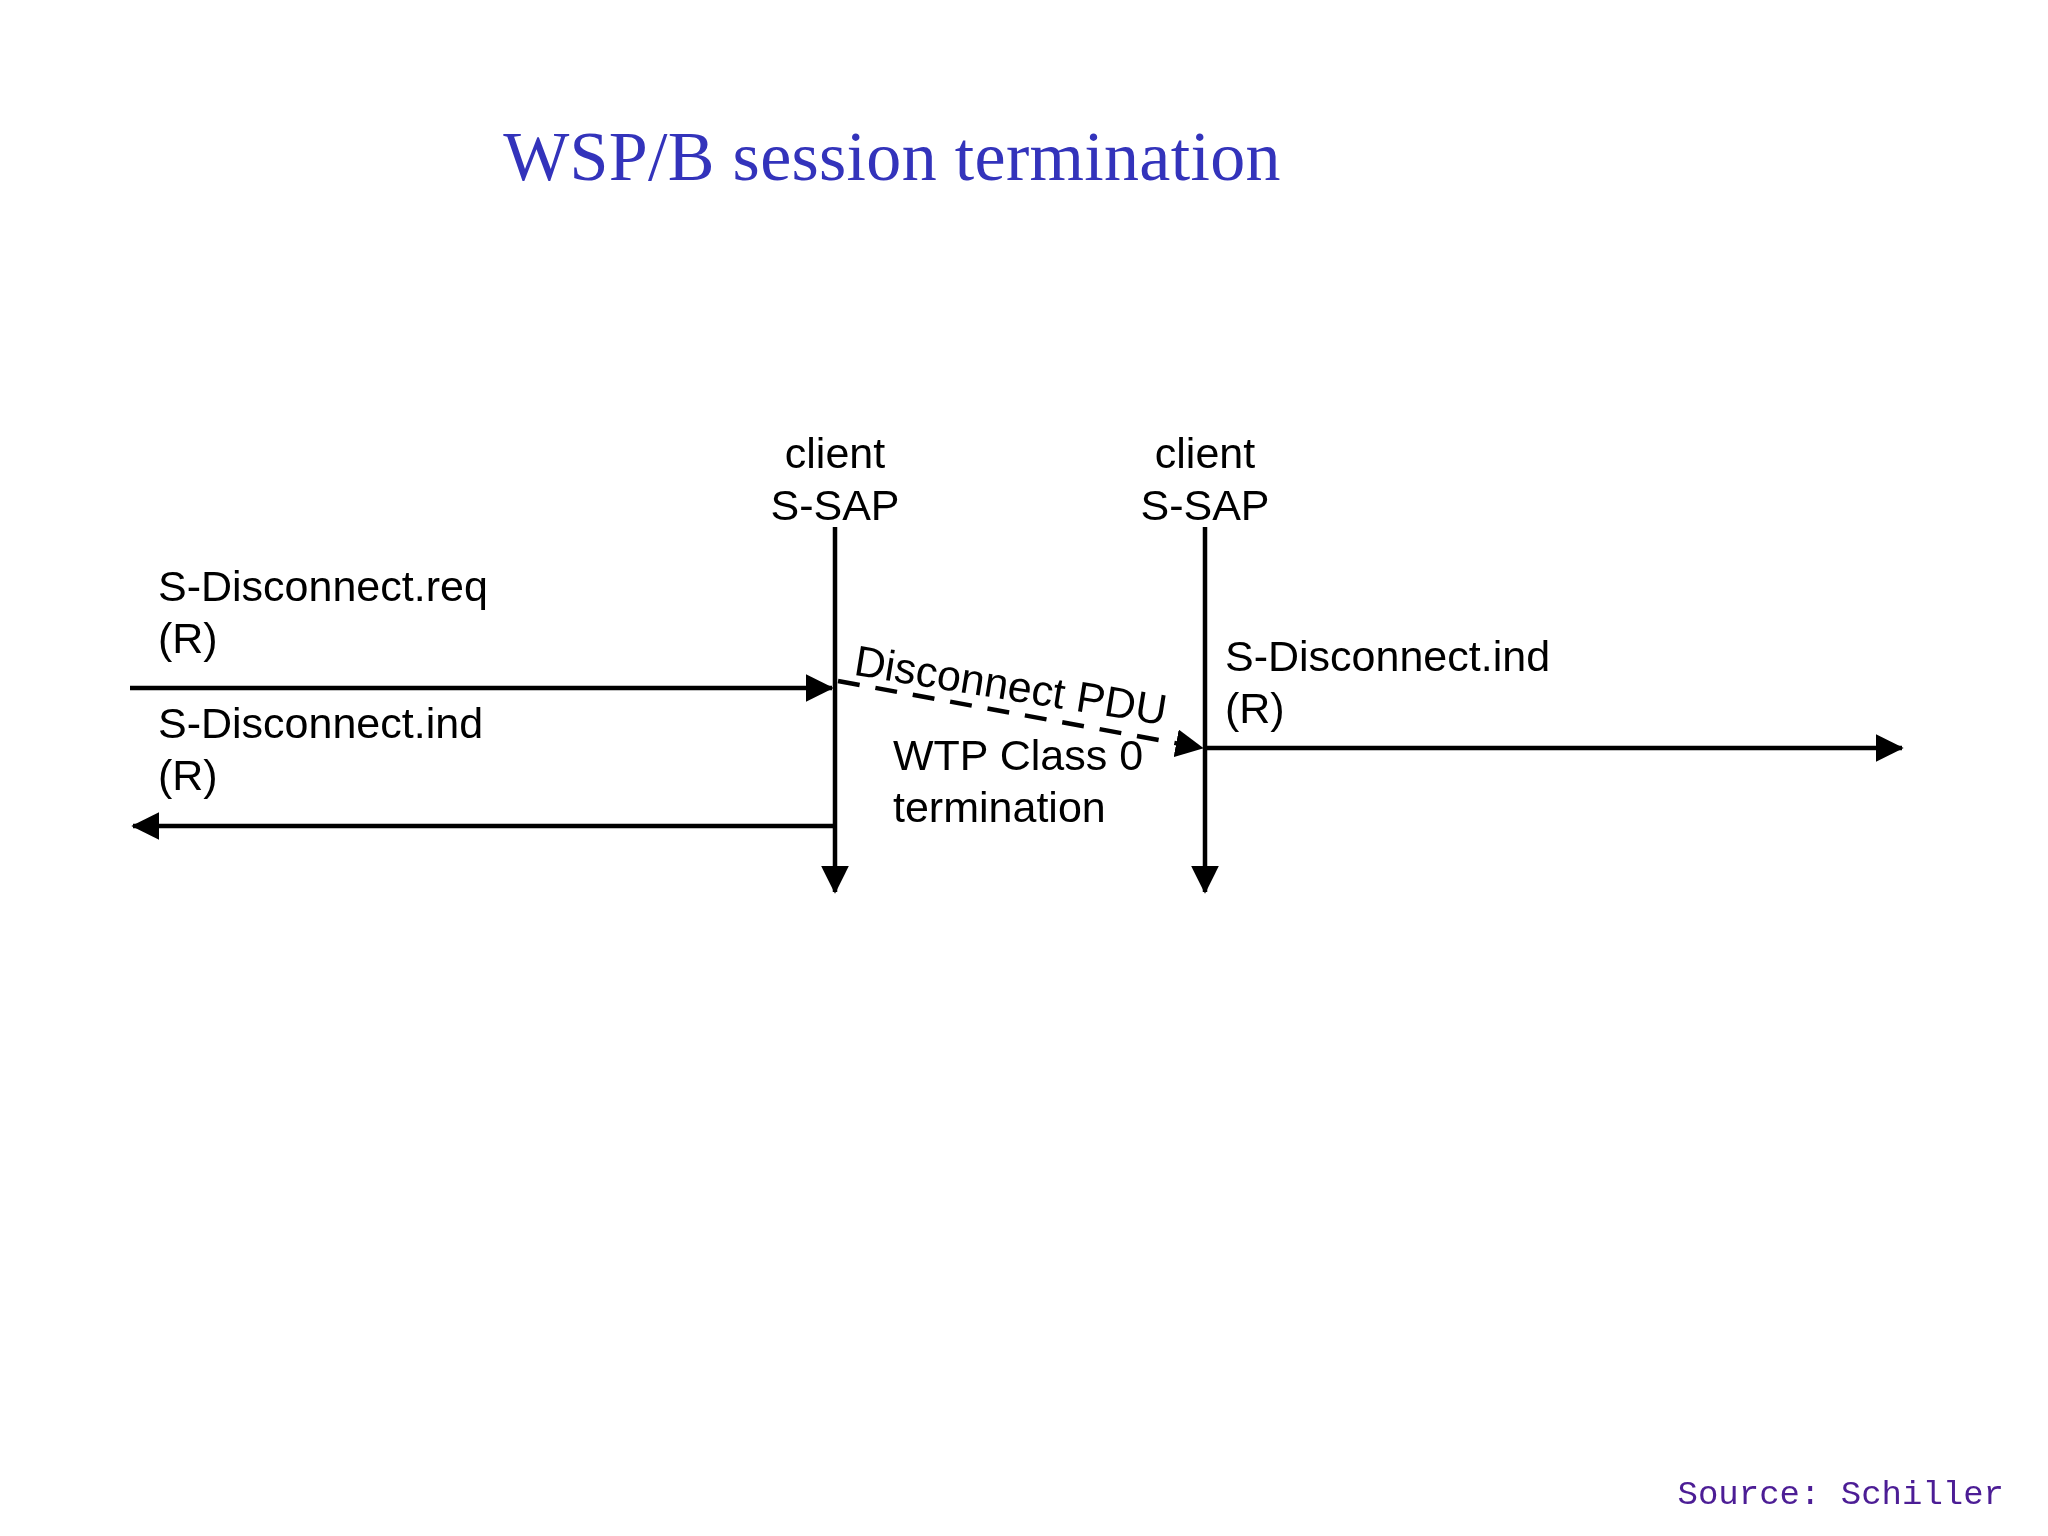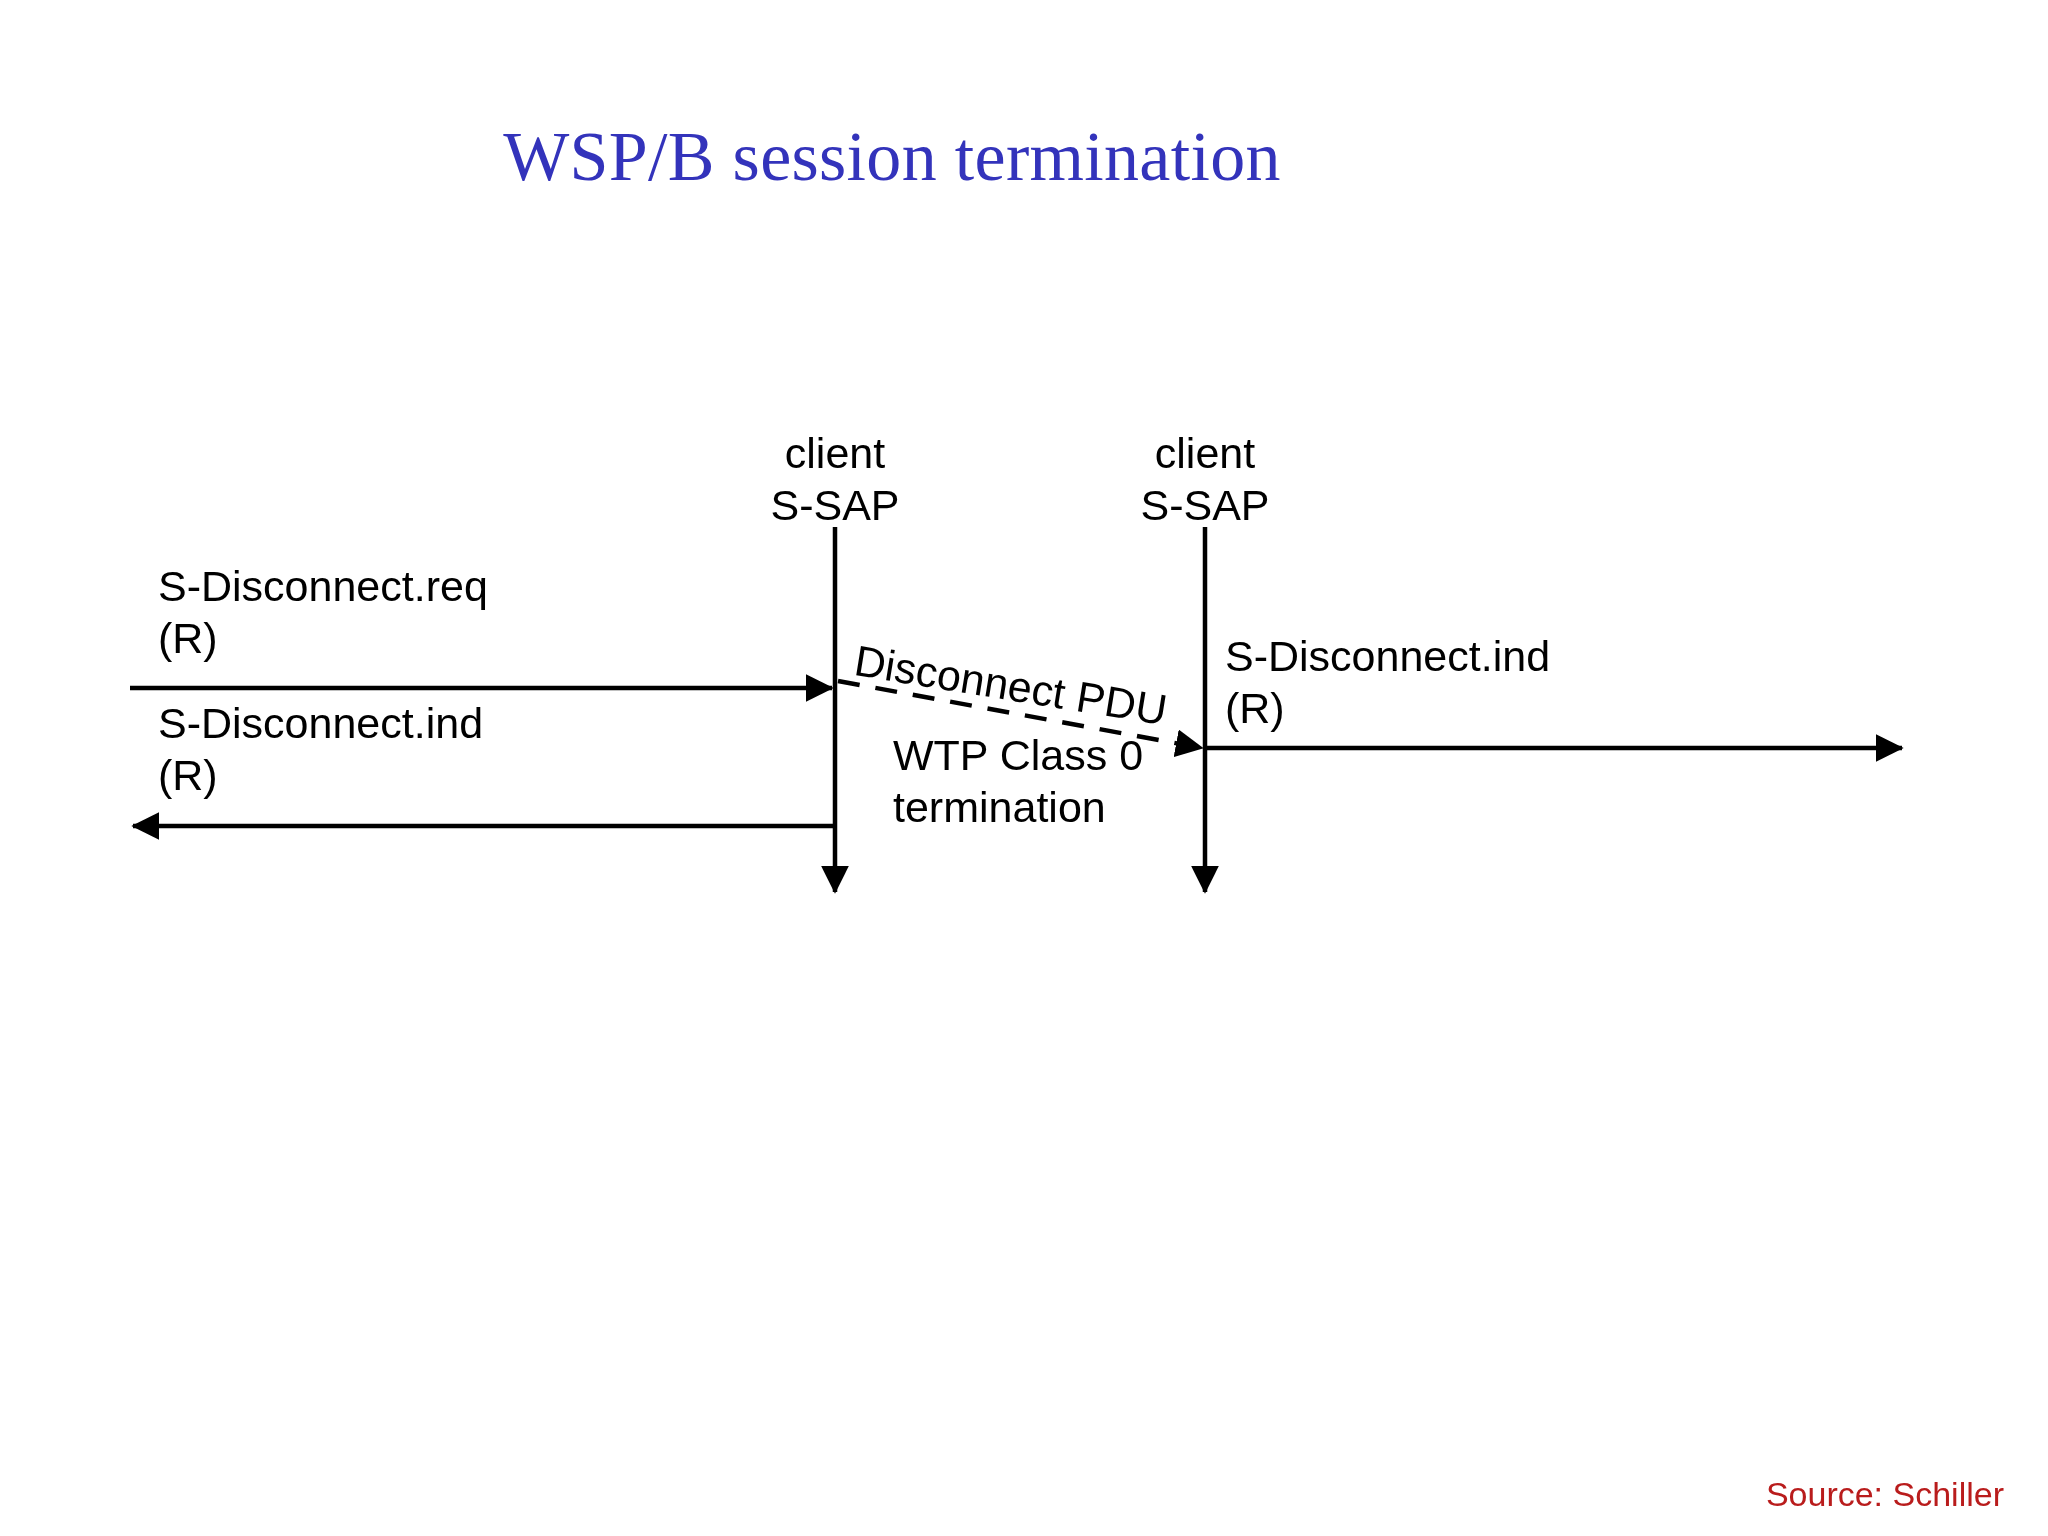--- a/index.html
+++ b/index.html
@@ -98,23 +98,23 @@
     white-space: pre;
     transform: rotate(9.2deg);
     transform-origin: 0 50%;
   }
 
   
   #source-note {
     position: absolute;
     right: 44px;
     bottom: 22px;
-    font-family: Liberation Sans, sans-serif;
+    font-family: Liberation Mono, monospace;
     font-size: 34px;
-    color: #b91c1c;
+    color: #4c1d95;
     white-space: pre;
   }
 </style>
 </head>
 <body>
 
 <div id="slide-title">WSP/B session termination</div>
 
 <div id="diagram">
 

